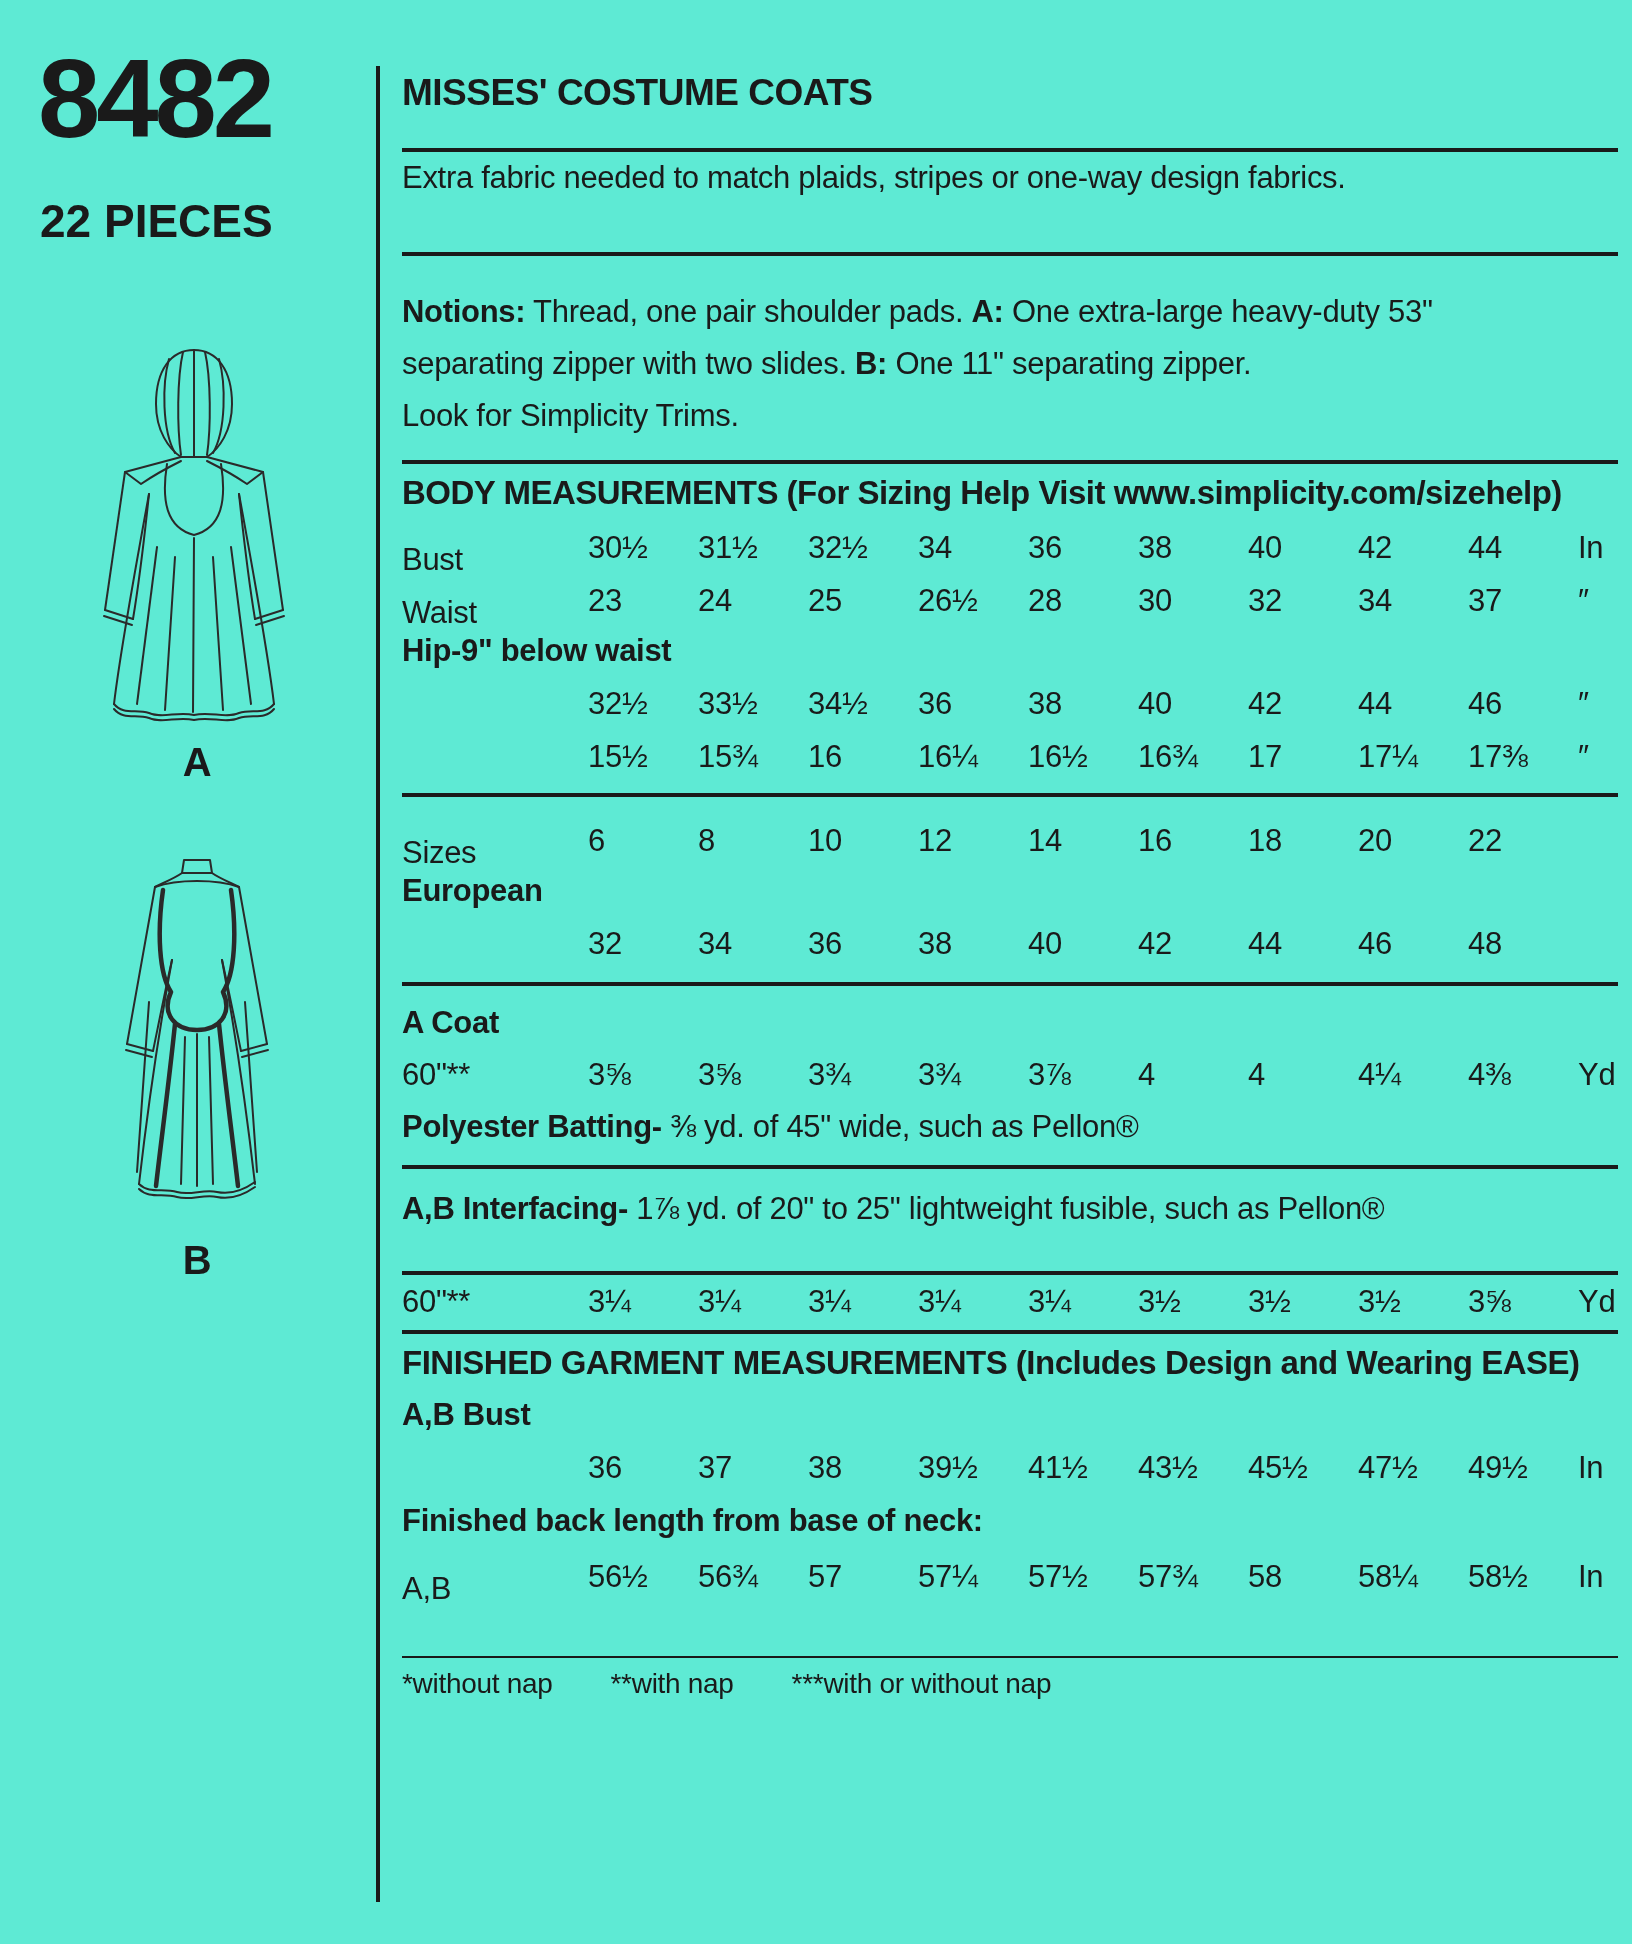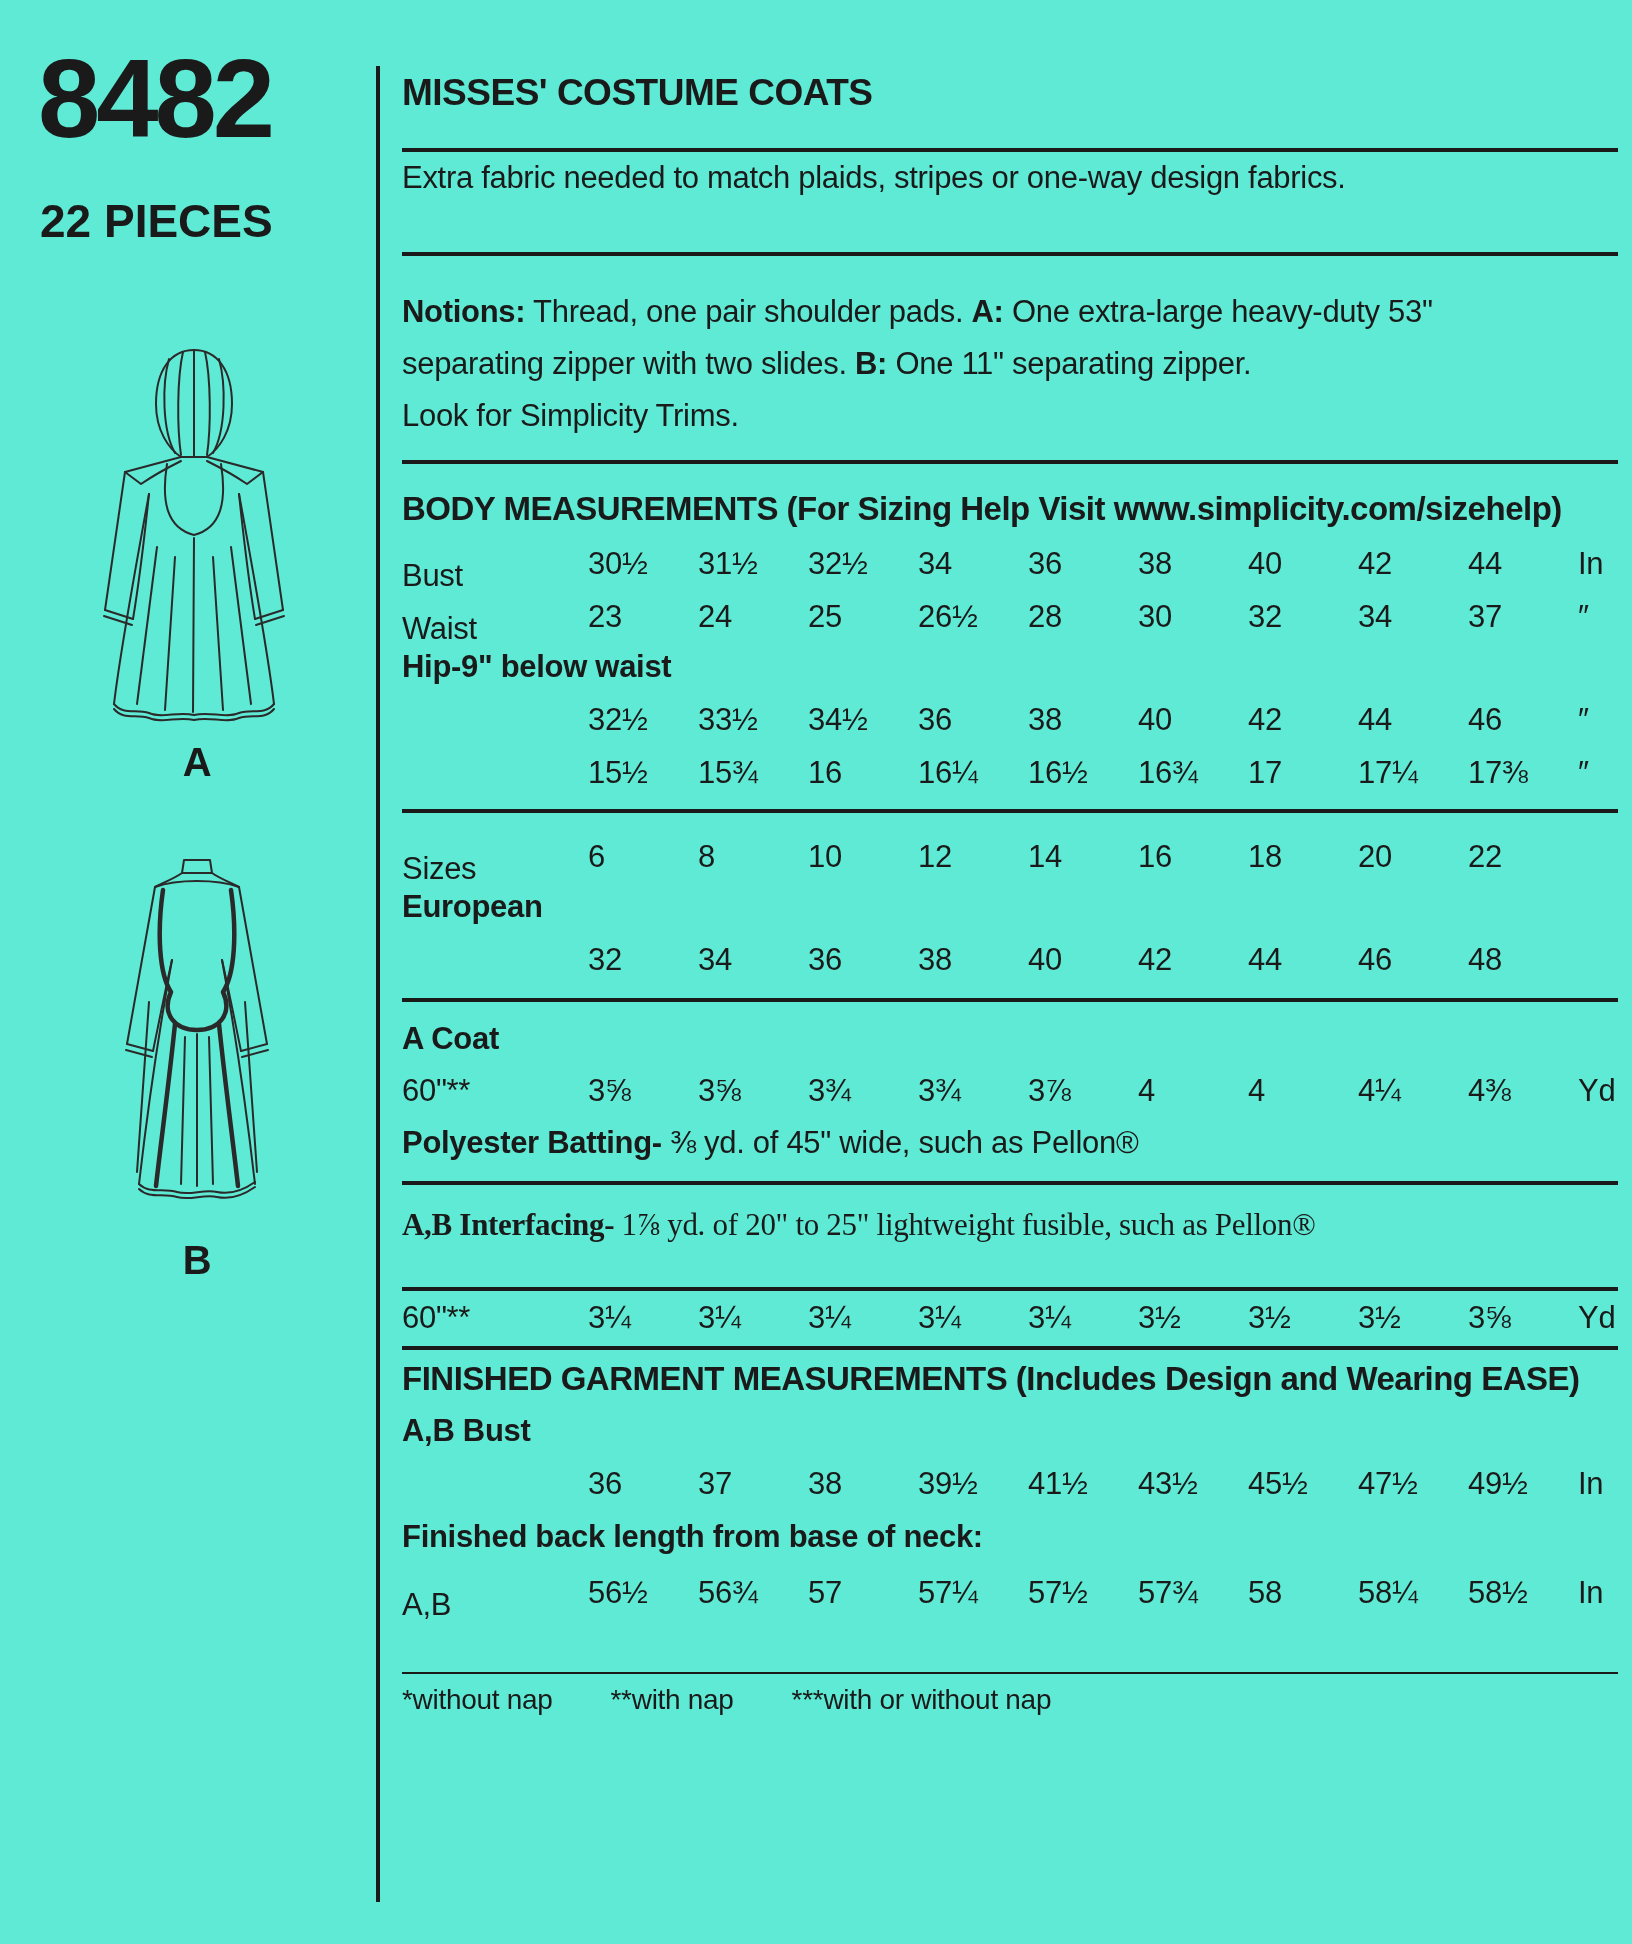--- a/index.html
+++ b/index.html
@@ -21,33 +21,33 @@
   .main{position:absolute;left:402px;top:12px;width:1216px;}
   .title{margin-top:58px;font-size:37px;font-weight:bold;line-height:46px;letter-spacing:-0.5px;}
   .rule{height:4px;background:#1a1a1a;border:0;}
   .rule-thin{height:2px;background:#1a1a1a;border:0;}
   .r1{margin-top:32px;}
   .para{font-size:31px;line-height:52px;}
   .fab1{margin-top:16px;}
   .r2{margin-top:48px;}
   .notions{margin-top:30px;width:1120px;}
   .r3{margin-top:18px;}
-  .bighead{margin-top:20px;font-size:33px;font-weight:bold;line-height:50px;letter-spacing:-0.5px;}
+  .bighead{margin-top:4px;font-size:33px;font-weight:bold;line-height:50px;letter-spacing:-0.5px;}
   .mrow{display:grid;grid-template-columns:186px repeat(9,110px) 1fr;height:53px;
         align-items:center;font-size:31px;}
   .mrow .lbl{font-weight:normal;margin-top:24px;}
   .mlabel{font-size:31px;font-weight:bold;height:53px;display:flex;align-items:center;}
   .shead{font-size:31px;font-weight:bold;height:50px;display:flex;align-items:center;}
   .unit{font-size:31px;}
   .r4{margin-top:10px;}
   .sz1{margin-top:14px;}
   .r5{margin-top:12px;}
   .ac{margin-top:12px;}
   .r6{margin-top:12px;}
-  .interf{margin-top:14px;width:1140px;font-family:Liberation Serif, serif;}
+  .interf{margin-top:14px;width:1140px;}
   .r7{margin-top:36px;}
   .bc{margin-top:12px;}
   .r8{margin-top:2px;}
   .fin{margin-top:4px;}
   .r9{margin-top:56px;}
   .footnote{margin-top:6px;font-size:28px;display:flex;gap:58px;line-height:40px;text-align:center;}
   svg{display:block;}
 </style>
 </head>
 <body>

